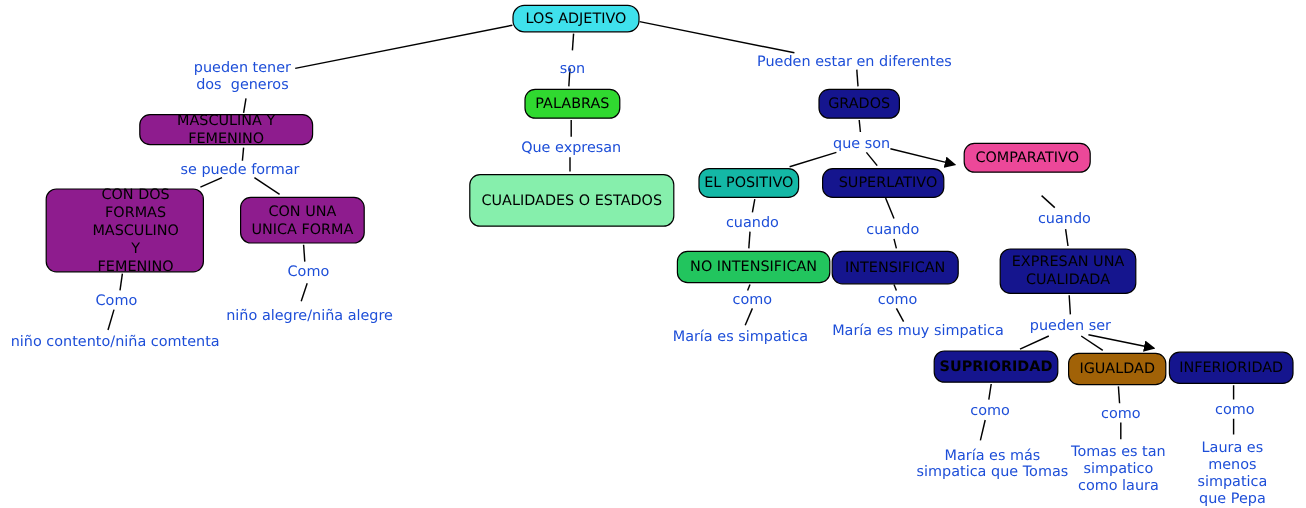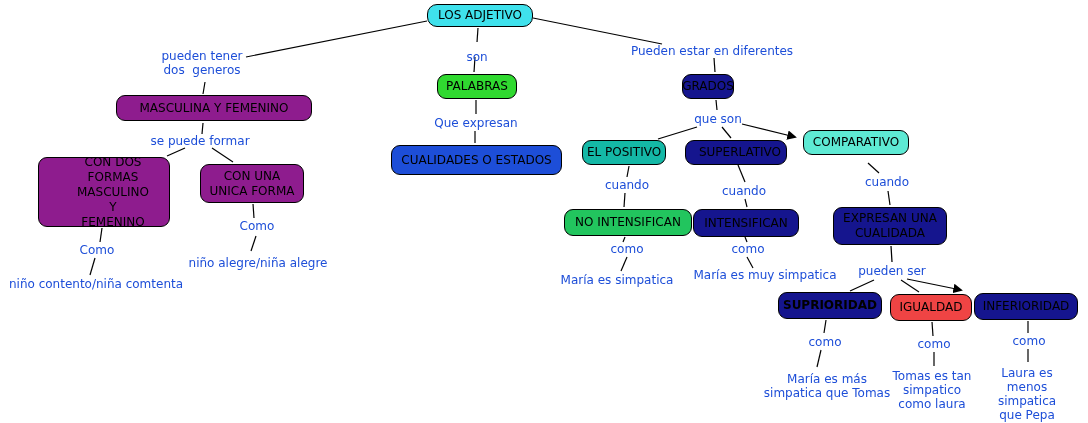--- a/index.html
+++ b/index.html
@@ -103,50 +103,50 @@
     <line x1="932" y1="322" x2="933" y2="336"></line>
     <line x1="934" y1="352" x2="934" y2="366"></line>
     <line x1="1028" y1="321" x2="1028" y2="333"></line>
     <line x1="1028" y1="349" x2="1028" y2="362"></line>
   </svg>
 
   <div class="node" style="left: 427px; top: 4px; width: 106px; height: 23px; border-radius: 10px; background-color: rgb(63, 225, 236);">LOS ADJETIVO</div>
 
   <div class="node" style="left: 437px; top: 74px; width: 80px; height: 25px; background-color: rgb(48, 217, 48);">PALABRAS</div>
 
-  <div class="node" style="left: 391px; top: 145px; width: 171px; height: 30px; background-color: #1d4ed8;">CUALIDADES O ESTADOS</div>
-
-  <div class="node" style="left: 116px; top: 95px; width: 196px; height: 26px; background-color: rgb(142, 28, 142);">MASCULINA Y FEMENINO</div>
+  <div class="node" style="left: 391px; top: 145px; width: 171px; height: 44px; background-color: #86efac;">CUALIDADES O ESTADOS</div>
+
+  <div class="node" style="left: 116px; top: 95px; width: 145px; height: 26px; background-color: rgb(142, 28, 142);">MASCULINA Y FEMENINO</div>
 
   <div class="node" style="left: 38px; top: 157px; width: 132px; height: 70px; background-color: rgb(142, 28, 142); padding-left: 21px;">CON DOS FORMAS
 MASCULINO
 Y
 FEMENINO</div>
 
   <div class="node" style="left: 200px; top: 164px; width: 104px; height: 39px; background-color: rgb(142, 28, 142);">CON UNA
 UNICA FORMA</div>
 
-  <div class="node" style="left: 682px; top: 74px; width: 52px; height: 25px; background-color: rgb(21, 21, 142);">GRADOS</div>
+  <div class="node" style="left: 682px; top: 74px; width: 68px; height: 25px; background-color: rgb(21, 21, 142);">GRADOS</div>
 
   <div class="node" style="left: 582px; top: 140px; width: 84px; height: 25px; background-color: #14b8a6;">EL POSITIVO</div>
 
   <div class="node" style="left: 685px; top: 140px; width: 102px; height: 25px; background-color: rgb(21, 21, 142); padding-left: 11px;">SUPERLATIVO</div>
 
-  <div class="node" style="left: 803px; top: 130px; width: 106px; height: 25px; background-color: #5eead4;">COMPARATIVO</div>
+  <div class="node" style="left: 803px; top: 119px; width: 106px; height: 25px; background-color: #ec4899;">COMPARATIVO</div>
 
   <div class="node" style="left: 564px; top: 209px; width: 128px; height: 27px; background-color: #22c55e;">NO INTENSIFICAN</div>
 
   <div class="node" style="left: 833px; top: 207px; width: 114px; height: 38px; background-color: rgb(21, 21, 142);">EXPRESAN UNA
 CUALIDADA</div>
 
   <div class="node" style="left: 693px; top: 209px; width: 106px; height: 28px; background-color: rgb(21, 21, 142);">INTENSIFICAN</div>
 
   <div class="node" style="left: 778px; top: 292px; width: 104px; height: 27px; background-color: rgb(21, 21, 142); font-weight: bold;">SUPRIORIDAD</div>
 
-  <div class="node" style="left: 890px; top: 294px; width: 82px; height: 27px; background-color: #ef4444;">IGUALDAD</div>
+  <div class="node" style="left: 890px; top: 294px; width: 82px; height: 27px; background-color: #a16207;">IGUALDAD</div>
 
   <div class="node" style="left: 974px; top: 293px; width: 104px; height: 27px; background-color: rgb(21, 21, 142);">INFERIORIDAD</div>
 
   <div class="label" style="left:202px;top:49px;">pueden tener
 dos  generos</div>
 
   <div class="label" style="left:477px;top:31px;margin-top:19px;">son</div>
 
   <div class="label" style="left:712px;top:44px;">Pueden estar en diferentes</div>
 

